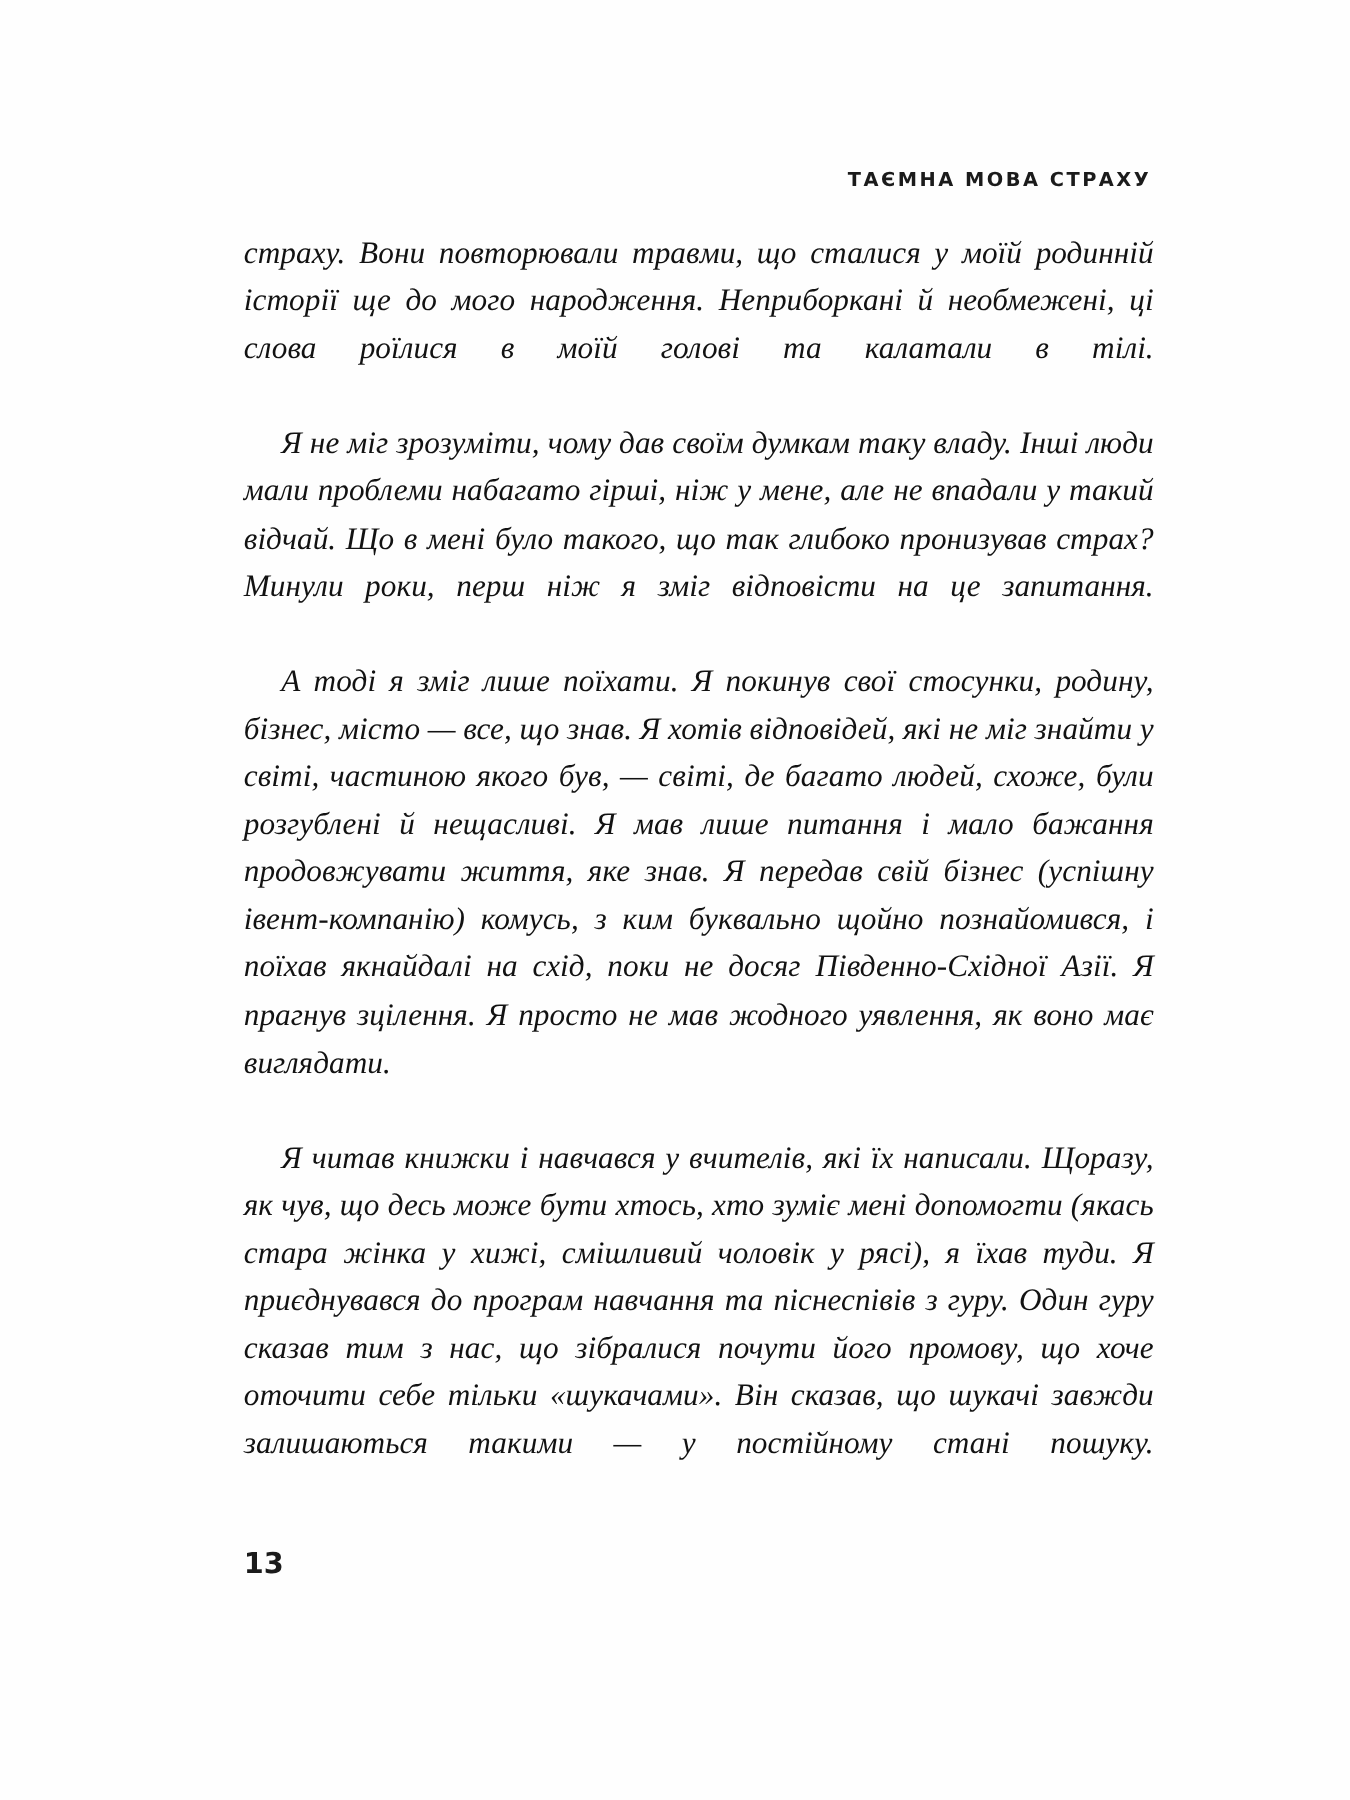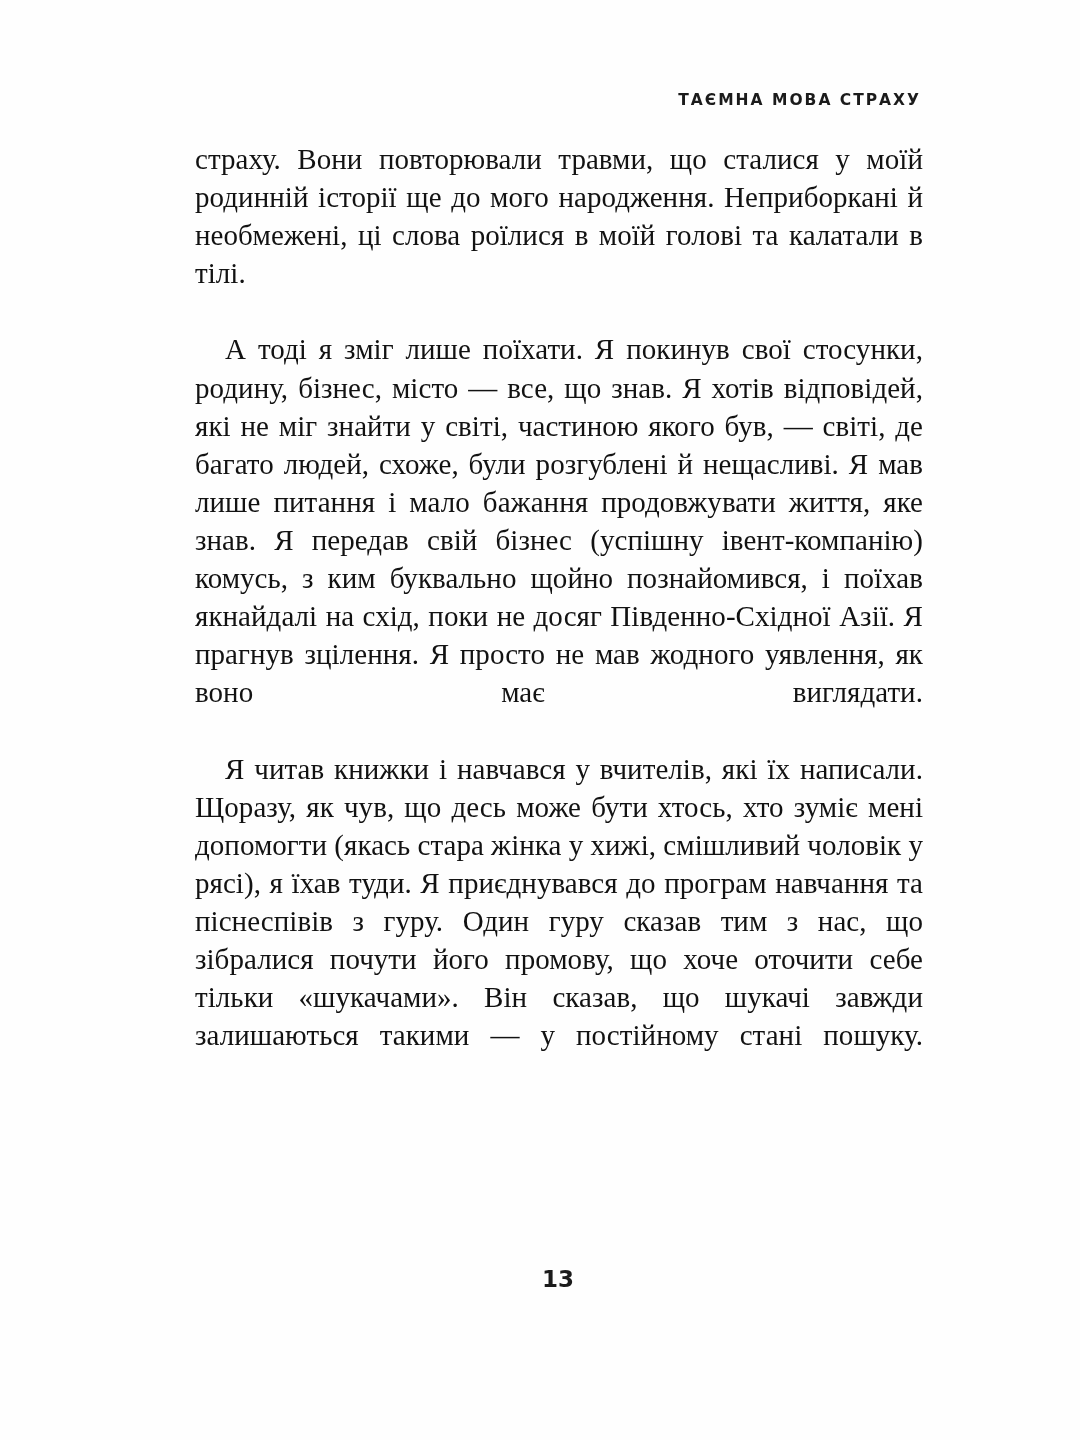--- a/index.html
+++ b/index.html
@@ -14,20 +14,21 @@
     font-family: "Liberation Serif", "DejaVu Serif", serif;
     color: #111111;
     overflow: hidden;
     position: relative;
   }
 
   .page {
     position: absolute;
     inset: 0;
     background: #fefefe;
+    margin-top: 44px;
   }
 
   
   .running-header {
     position: absolute;
     top: 93px;
     left: 195px;
     width: 726px;
     text-align: right;
     font-family: "DejaVu Sans", "Liberation Sans", sans-serif;
@@ -42,28 +43,29 @@
   
   .text-block {
     position: absolute;
     top: 140px;
     left: 195px;
     width: 728px;
   }
 
   .text-block p {
     margin: 0;
-    font-size: 29px;
+    font-size: 25px;
     line-height: 38.1px;
     text-align: justify;
     text-justify: inter-word;
     text-indent: 30px;
     word-spacing: -0.2px;
     letter-spacing: 0.05px;
     color: #121212;
+    font-style: italic;
     -webkit-font-smoothing: antialiased;
   }
 
   
   .text-block p.continuation {
     text-indent: 0;
   }
 
   
   .text-block p::after {
@@ -71,39 +73,40 @@
     display: inline-block;
     width: 100%;
   }
   .text-block p.no-stretch::after {
     content: none;
   }
 
   
   .folio {
     position: absolute;
-    top: 1268px;
+    top: 1196px;
     left: 195px;
     width: 726px;
-    text-align: center;
+    text-align: left;
     font-family: "DejaVu Sans", "Liberation Sans", sans-serif;
     font-size: 23px;
     font-weight: 700;
     color: #1b1b1b;
     line-height: 1;
   }
 </style>
 </head>
 <body>
 
 <div class="page">
 
   <div class="running-header">ТАЄМНА МОВА СТРАХУ</div>
 
   <div class="text-block">
     <p class="continuation">страху. Вони повторювали травми, що сталися у моїй родинній історії ще до мого народження. Неприборкані й необмежені, ці слова роїлися в моїй голові та калатали в тілі.</p>
+    <p>Я не міг зрозуміти, чому дав своїм думкам таку владу. Інші люди мали проблеми набагато гірші, ніж у мене, але не впадали у такий відчай. Що в мені було такого, що так глибоко пронизував страх? Минули роки, перш ніж я зміг відповісти на це запитання.</p>
     <p>А тоді я зміг лише поїхати. Я покинув свої стосунки, родину, бізнес, місто — все, що знав. Я хотів відповідей, які не міг знайти у світі, частиною якого був, — світі, де багато людей, схоже, були розгублені й нещасливі. Я мав лише питання і мало бажання продовжувати життя, яке знав. Я передав свій бізнес (успішну івент-компанію) комусь, з ким буквально щойно познайомився, і поїхав якнайдалі на схід, поки не досяг Південно-Східної Азії. Я прагнув зцілення. Я просто не мав жодного уявлення, як воно має виглядати.</p>
     <p>Я читав книжки і навчався у вчителів, які їх написали. Щоразу, як чув, що десь може бути хтось, хто зуміє мені допомогти (якась стара жінка у хижі, смішливий чоловік у рясі), я їхав туди. Я приєднувався до програм навчання та піснеспівів з гуру. Один гуру сказав тим з нас, що зібралися почути його промову, що хоче оточити себе тільки «шукачами». Він сказав, що шукачі завжди залишаються такими — у постійному стані пошуку.</p>
   </div>
 
   <div class="folio">13</div>
 
 </div>
 
 </body></html>

